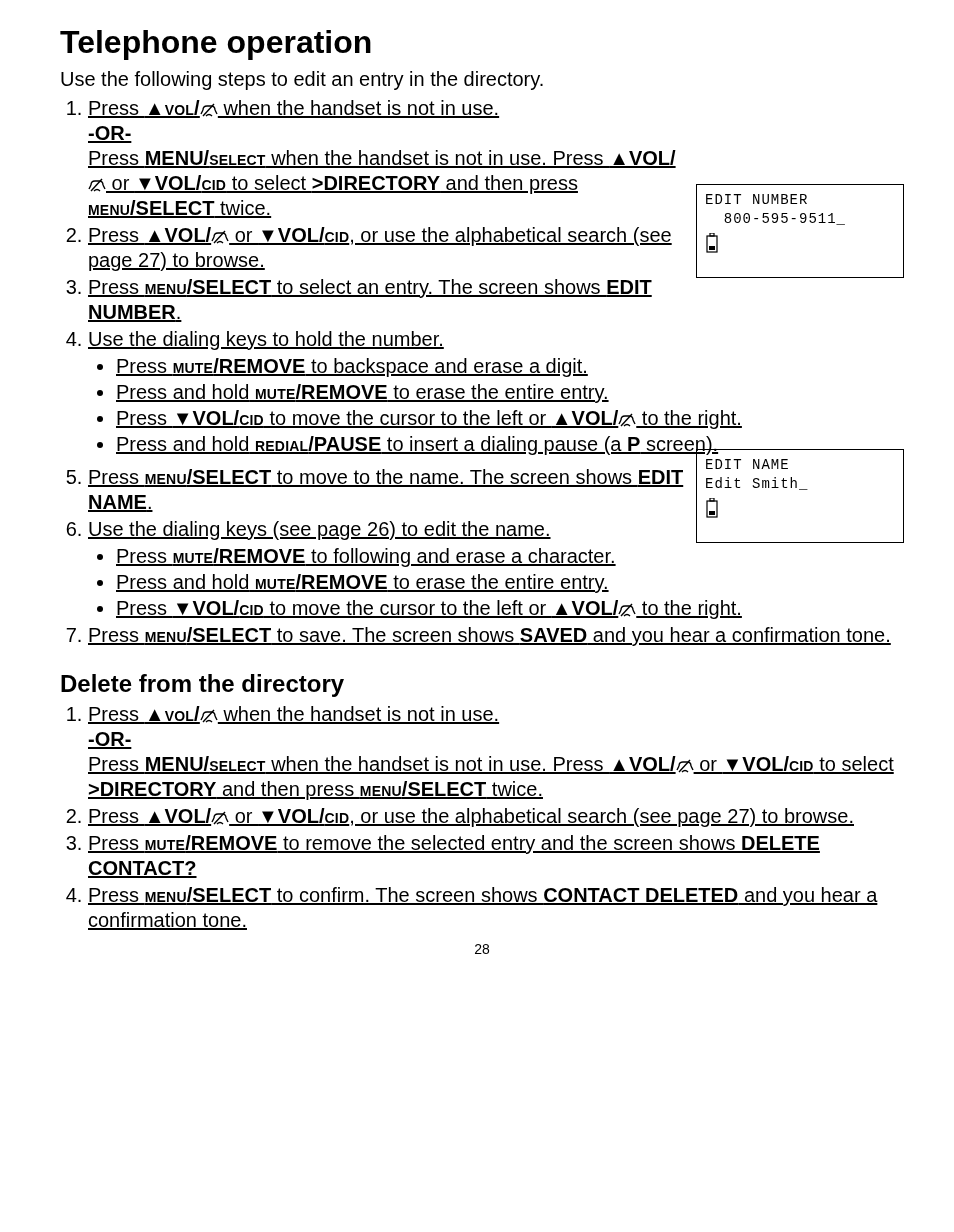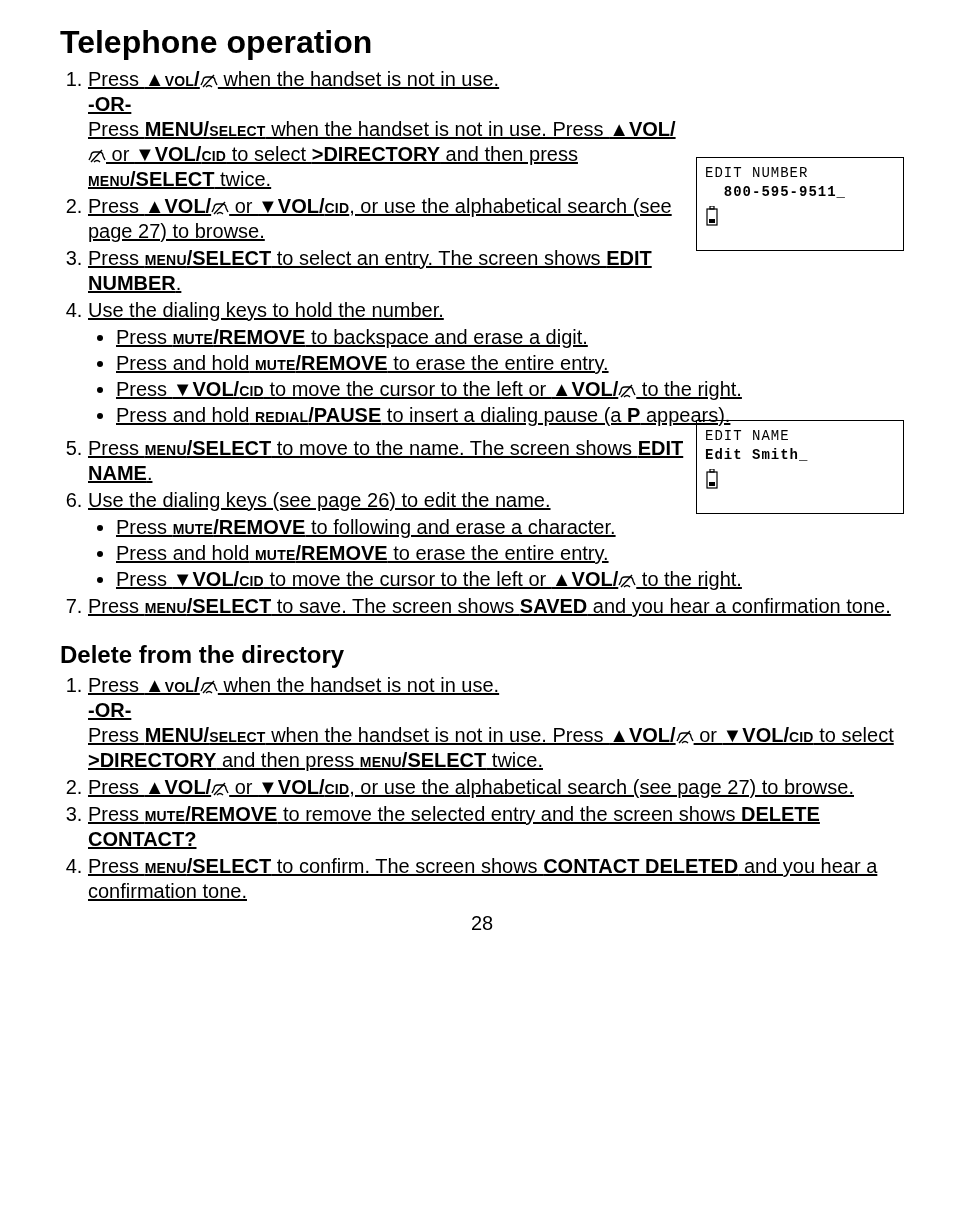--- a/index.html
+++ b/index.html
@@ -62,41 +62,42 @@
     padding: 6px 8px 18px 8px;
     float: right;
     margin: 4px 0 8px 12px;
     font-family: "Courier New", monospace;
     font-size: 14px;
     letter-spacing: 1px;
     line-height: 1.35;
     background: #fff;
   }
   .screen .l1 { font-family: "Courier New", monospace; white-space: pre; }
-  .screen .l2 { font-family: "Courier New", monospace; white-space: pre; font-weight: bold; }
+  .screen .l2 { font-family: "Courier New", monospace; white-space: pre; }
   .batt {
     display: inline-block;
     margin-top: 4px;
   }
   .batt svg { display: block; }
   .pagenum {
     text-align: center;
-    font-size: 20px;
+    font-size: 14px;
     margin-top: 8px;
   }
   .clear { clear: both; }
   .indent { margin-left: 30px; }
 </style>
 </head>
 <body>
 
 <div class="page">
 
   <h1>Telephone operation</h1>
 
+  <p>Use the following steps to edit an entry in the directory.</p>
 
   <div class="screen" style="margin-top:90px;">
     <div class="l1">EDIT NUMBER</div>
     <div class="l2">  800-595-9511_</div>
     <span class="batt">
       <svg width="14" height="20" viewBox="0 0 14 20">
           <rect x="5" y="0" width="4" height="3" fill="none" stroke="#000" stroke-width="1.2"></rect>
           <rect x="2" y="3" width="10" height="16" fill="none" stroke="#000" stroke-width="1.2"></rect>
           <rect x="4" y="13" width="6" height="4" fill="#000"></rect>
         </svg>
@@ -128,21 +129,21 @@
     </li>
     <li>
       <span>Use the dialing keys to hold the number.</span>
       <ul class="sub">
         <li><span>Press </span><span class="b sc">mute</span><span class="b">/REMOVE</span><span> to backspace and erase a digit.</span></li>
         <li><span class="u">Press and hold</span> <span class="b sc">mute</span><span class="b">/REMOVE</span><span> to erase the entire entry.</span></li>
         <li><span>Press </span><span class="b">▼VOL/</span><span class="b sc">cid</span><span> to move the cursor to the left or </span><span class="b">▲VOL/</span><span class="ring"><svg width="18" height="14" viewBox="0 0 18 14">
                 <path d="M3 7 Q3 3 7 3 L11 3 Q15 3 15 7 M3 7 L1 11 M15 7 L17 11 M6 13 Q9 10 12 13" fill="none" stroke="#000" stroke-width="1.4"></path>
                 <line x1="14" y1="1" x2="3" y2="13" stroke="#000" stroke-width="1.4"></line>
               </svg></span><span> to the right.</span></li>
-        <li><span class="u">Press and hold</span> <span class="b sc">redial</span><span class="b">/PAUSE</span><span> to insert a dialing pause (a </span><span class="b">P</span><span> appears).</span></li>
+        <li><span class="u">Press and hold</span> <span class="b sc">redial</span><span class="b">/PAUSE</span><span> to insert a dialing pause (a </span><span class="b">P</span><span> screen).</span></li>
       </ul>
     </li>
   </ol>
 
   <div class="clear"></div>
 
   <div class="screen" style="margin-top:-12px;">
     <div class="l1">EDIT NAME</div>
     <div class="l2">Edit Smith_</div>
     <span class="batt">

